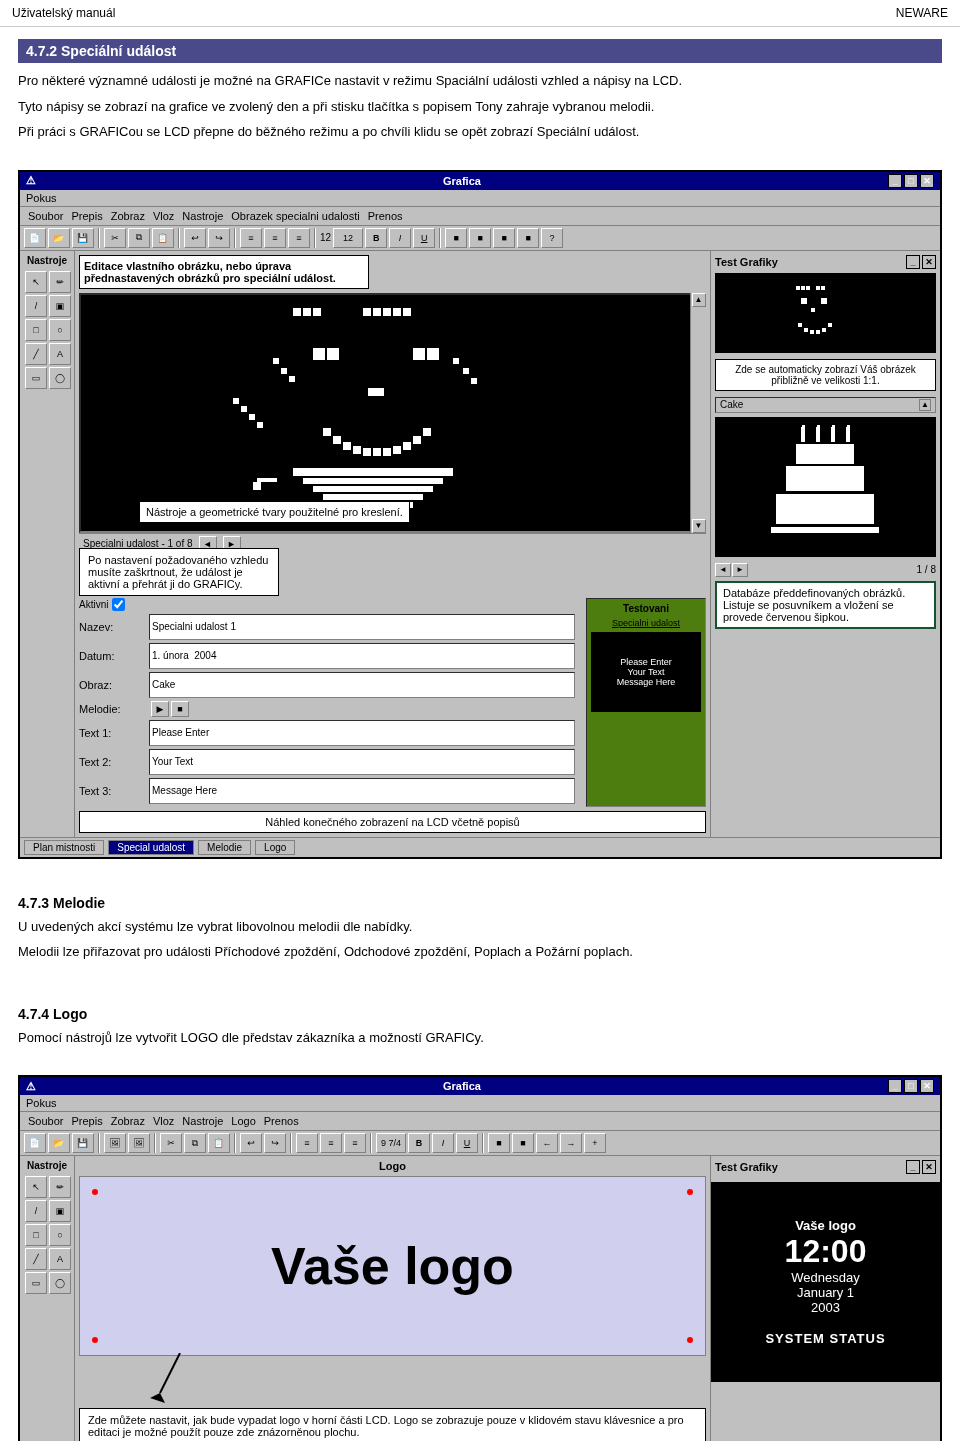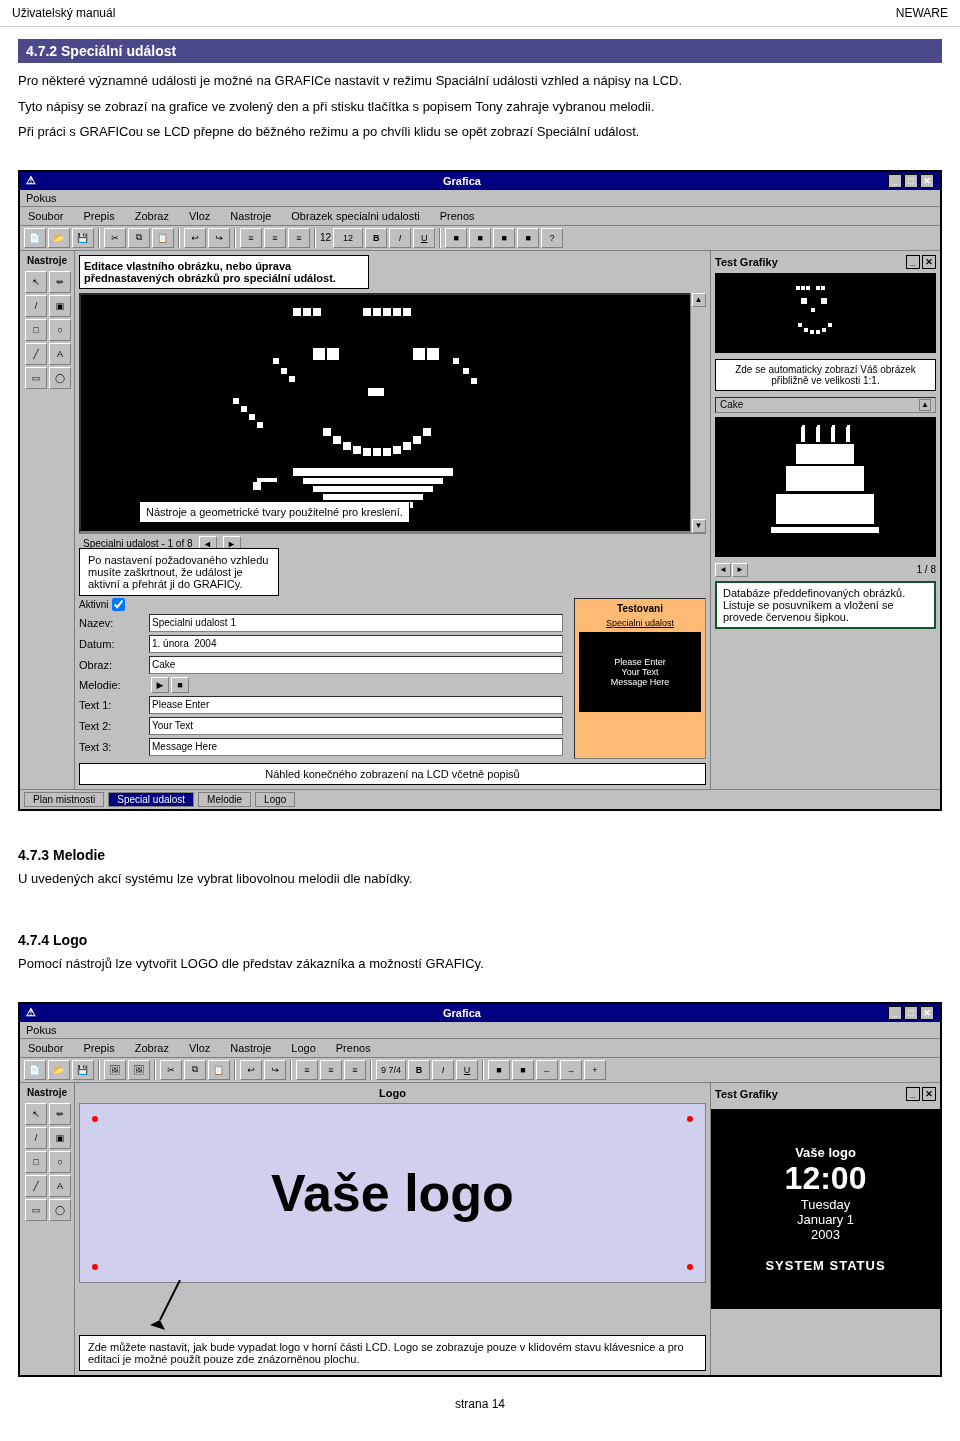--- a/index.html
+++ b/index.html
@@ -64,21 +64,20 @@
       display: flex;
       align-items: center;
       justify-content: center;
       cursor: pointer;
     }
 
     .win-menu-bar {
       background: #c0c0c0;
       padding: 2px 4px;
       display: flex;
-      gap: 12px;
       font-size: 11px;
       border-bottom: 1px solid #808080;
     }
 
     .win-menu-item {
       cursor: pointer;
       padding: 1px 4px;
     }
 
     .win-toolbar {
@@ -183,21 +182,21 @@
       width: 70px;
       font-size: 11px;
     }
 
     .form-input {
       flex: 1;
       height: 18px;
       border: 1px inset #808080;
       background: #fff;
       font-size: 10px;
-      padding: 0 2px;
+      padding: 12px 2px;
     }
 
     .db-annotation {
       background: #fff;
       border: 2px solid #14532d;
       padding: 4px 6px;
       font-size: 11px;
       margin-top: 4px;
     }
 
@@ -519,21 +518,21 @@
           <div class="form-row">
             <span class="form-label">Text 2:</span>
             <input class="form-input" value="Your Text" style="flex: 1 1 0%;">
           </div>
           <div class="form-row">
             <span class="form-label">Text 3:</span>
             <input class="form-input" value="Message Here" style="flex: 1 1 0%;">
           </div>
         </div>
 
-        <div style="width:132px; background:#fdba74; border:1px inset #808080; padding:4px; font-size:10px; margin-top:40px;">
+        <div style="width:120px; background:#4d7c0f; border:1px inset #808080; padding:4px; font-size:10px; margin-top:40px;">
           <div style="text-align:center; font-weight:bold; margin-bottom:4px;">Testovani</div>
           <div style="text-align:center; font-size:9px; margin-bottom:4px;text-decoration:underline;">Specialni udalost</div>
 
           <div style="background:#000; color:#fff; width:100%; height:80px; display:flex; flex-direction:column; align-items:center; justify-content:center; font-size:9px;">
             <span>Please Enter</span>
             <span>Your Text</span>
             <span>Message Here</span>
           </div>
         </div>
 
@@ -647,20 +646,21 @@
     <div class="win-inner-tab active">Special udalost</div>
     <div class="win-inner-tab">Melodie</div>
     <div class="win-inner-tab">Logo</div>
   </div>
 
 </div>
 
 <div class="section">
   <div class="subsection-title">4.7.3 Melodie</div>
   <p>U uvedených akcí systému lze vybrat libovolnou melodii dle nabídky.</p>
+  <p>Melodii lze přiřazovat pro události Příchodové zpoždění, Odchodové zpoždění, Poplach a Požární poplach.</p>
 </div>
 
 <div class="section">
   <div class="subsection-title">4.7.4 Logo</div>
   <p>Pomocí nástrojů lze vytvořit LOGO dle představ zákazníka a možností GRAFICy.</p>
 </div>
 
 <div class="app-window">
 
   <div class="win-title-bar">
@@ -766,21 +766,21 @@
         <span>Test Grafiky</span>
         <div style="display:flex;gap:2px;">
           <div class="win-ctrl-btn">_</div>
           <div class="win-ctrl-btn">✕</div>
         </div>
       </div>
 
       <div class="lcd-logo-preview">
         <div class="lcd-logo-title">Vaše logo</div>
         <div class="lcd-logo-time">12:00</div>
-        <div class="lcd-logo-day">Tuesday</div>
+        <div class="lcd-logo-day">Wednesday</div>
         <div class="lcd-logo-day">January 1</div>
         <div class="lcd-logo-day">2003</div>
         <div style="margin-top:16px; font-size:13px; font-weight:bold; letter-spacing:1px;">SYSTEM STATUS</div>
       </div>
     </div>
 
   </div>
 
 </div>
 

